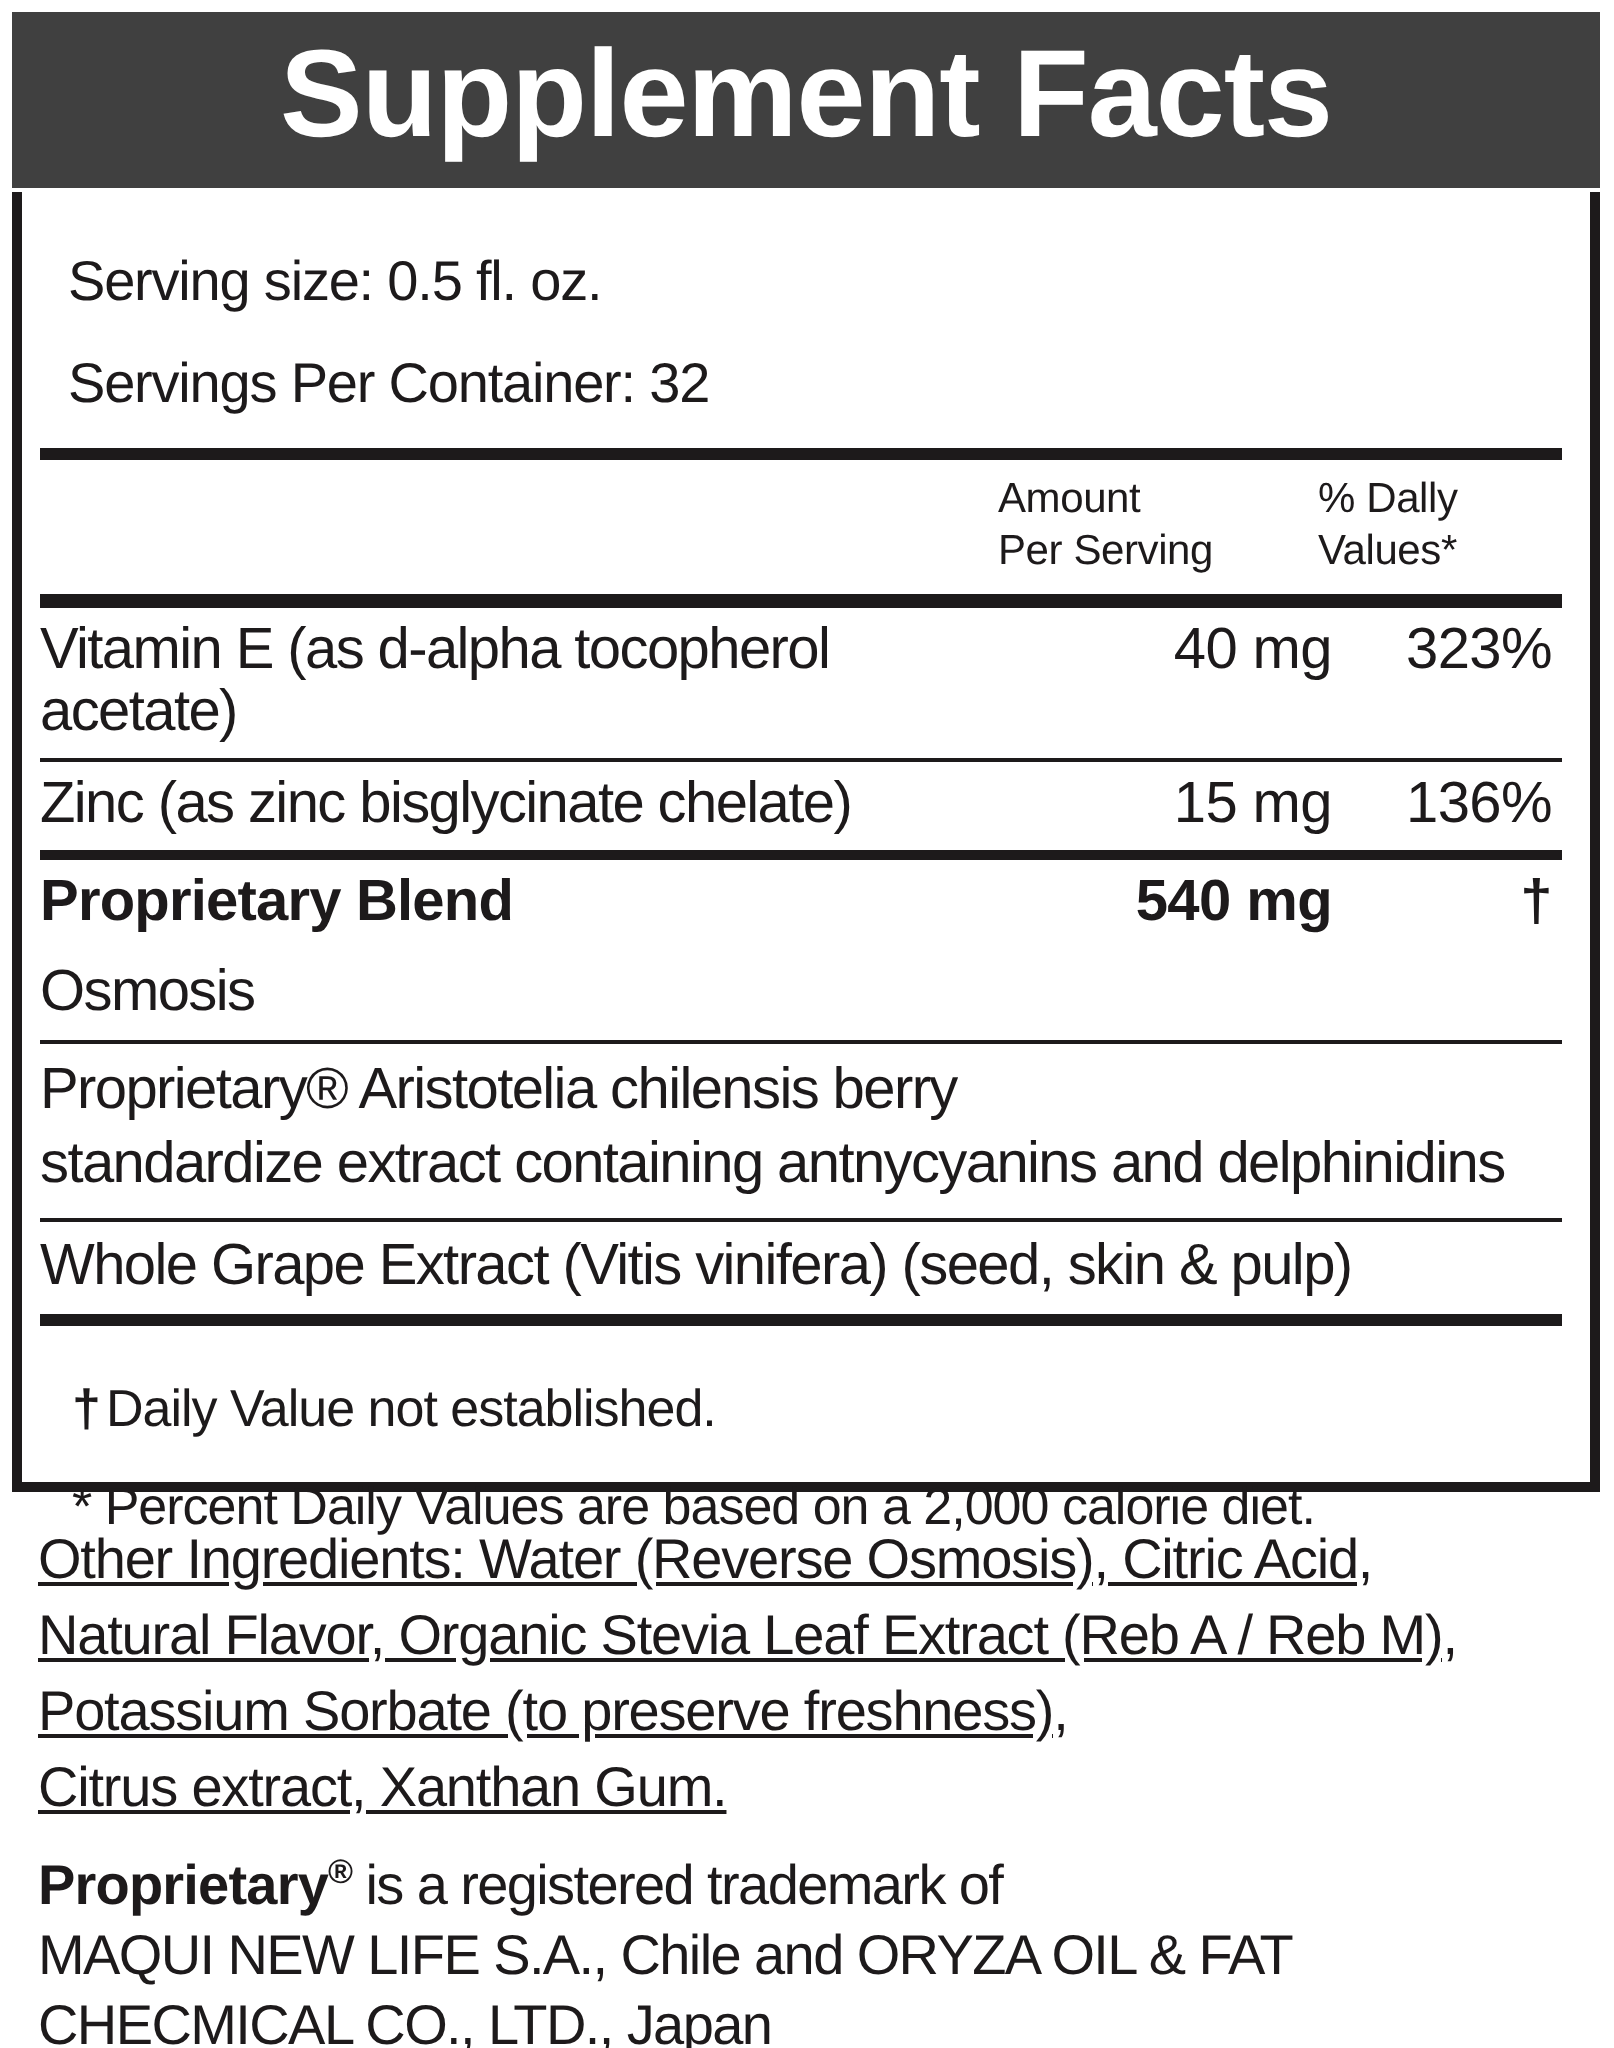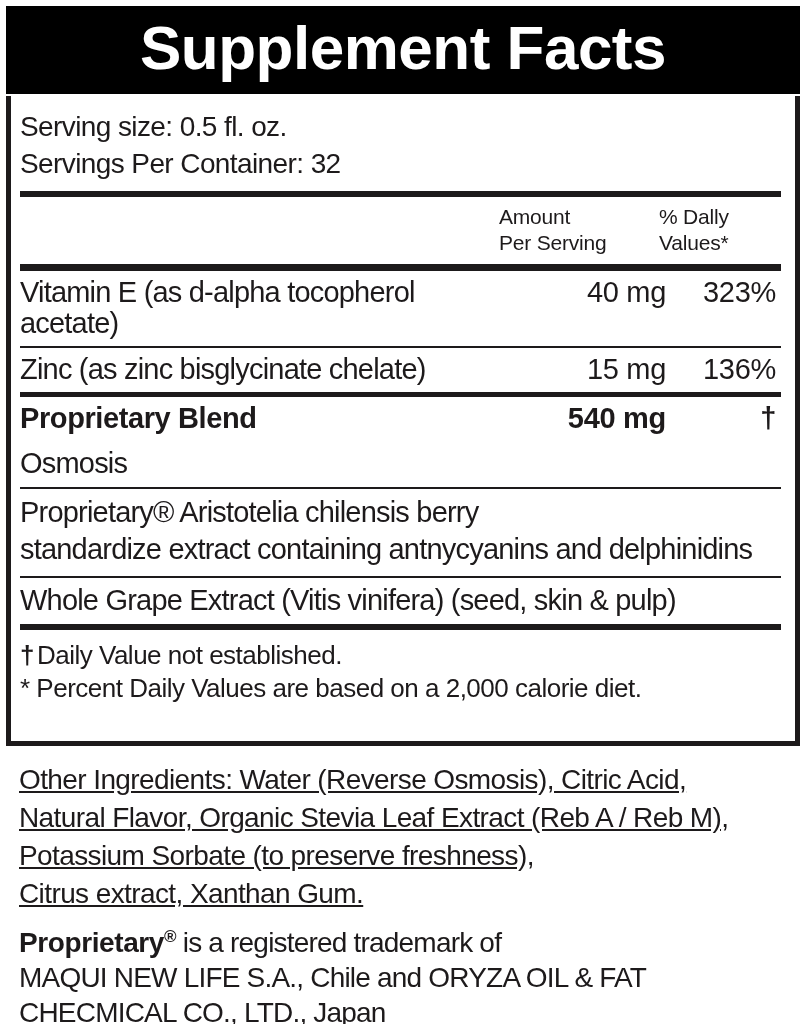--- a/index.html
+++ b/index.html
@@ -15,21 +15,21 @@
   }
   .page {
     box-sizing: border-box;
     width: 807px;
     height: 1024px;
     padding: 6px 7px 0 6px;
   }
 
   
   .title-bar {
-    background: #000000;
+    background: #404040;
     height: 88px;
     display: flex;
     align-items: center;
     justify-content: center;
   }
   .title-bar .title {
     color: #ffffff;
     font-size: 62px;
     font-weight: 600;
     letter-spacing: -0.5px;
@@ -41,21 +41,21 @@
   .facts-box {
     box-sizing: border-box;
     border: 5px solid #1d1a1b;
     border-top: none;
     margin-top: 2px;
     padding: 12px 9px 0 9px;
     height: 650px;
   }
 
   .serving p {
-    margin: 0;
+    margin: 14px;
     font-size: 28px;
     letter-spacing: -0.6px;
     line-height: 37px;
   }
 
   .rule { background: #1d1a1b; margin-right: 5px; }
   .rule-thick { height: 6px; }
   .rule-med   { height: 5px; }
   .rule-thin  { height: 2px; }
   .rule-serving { margin-top: 9px; }
@@ -99,21 +99,21 @@
   .component.single { padding: 7px 0 8px 0; line-height: 31px; }
   .component p { margin: 0; }
 
   
   .footnotes {
     padding: 9px 0 0 0;
     font-size: 26px;
     letter-spacing: -0.5px;
     line-height: 33px;
   }
-  .footnotes p { margin: 0; }
+  .footnotes p { margin: 16px; }
   .footnotes .dg { font-weight: 700; padding-right: 3px; }
 
   
   .other-ingredients {
     margin: 15px 0 0 13px;
     font-size: 28px;
     letter-spacing: -0.6px;
     line-height: 38px;
     text-decoration: underline;
   }

